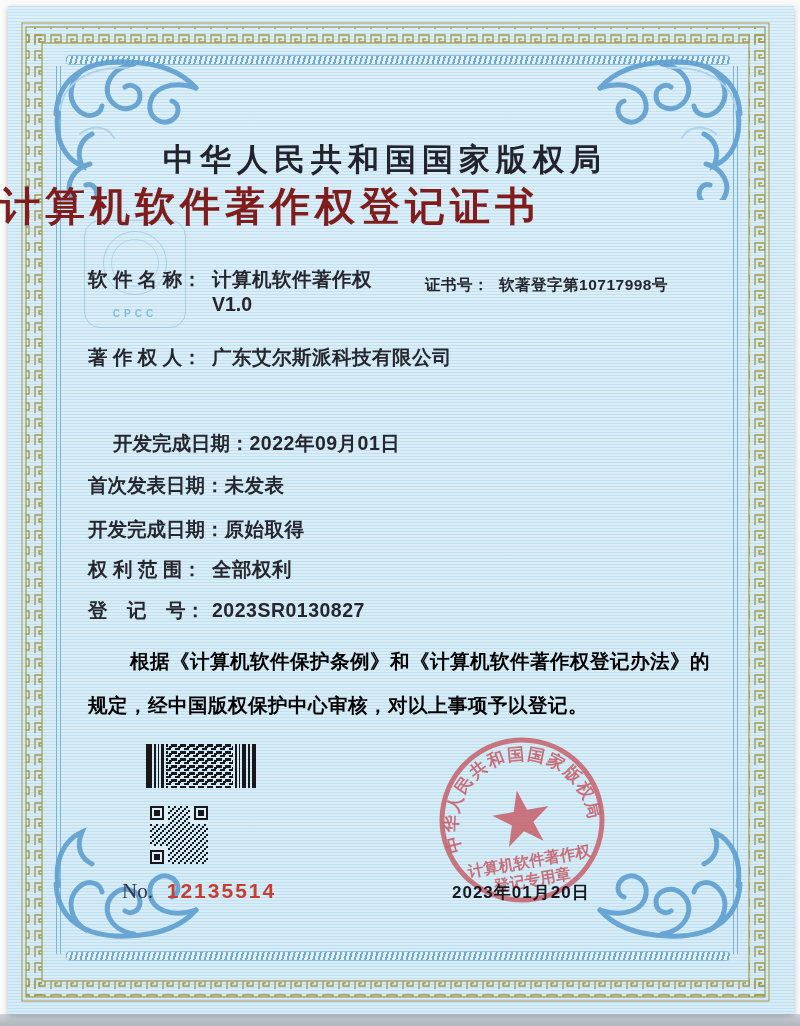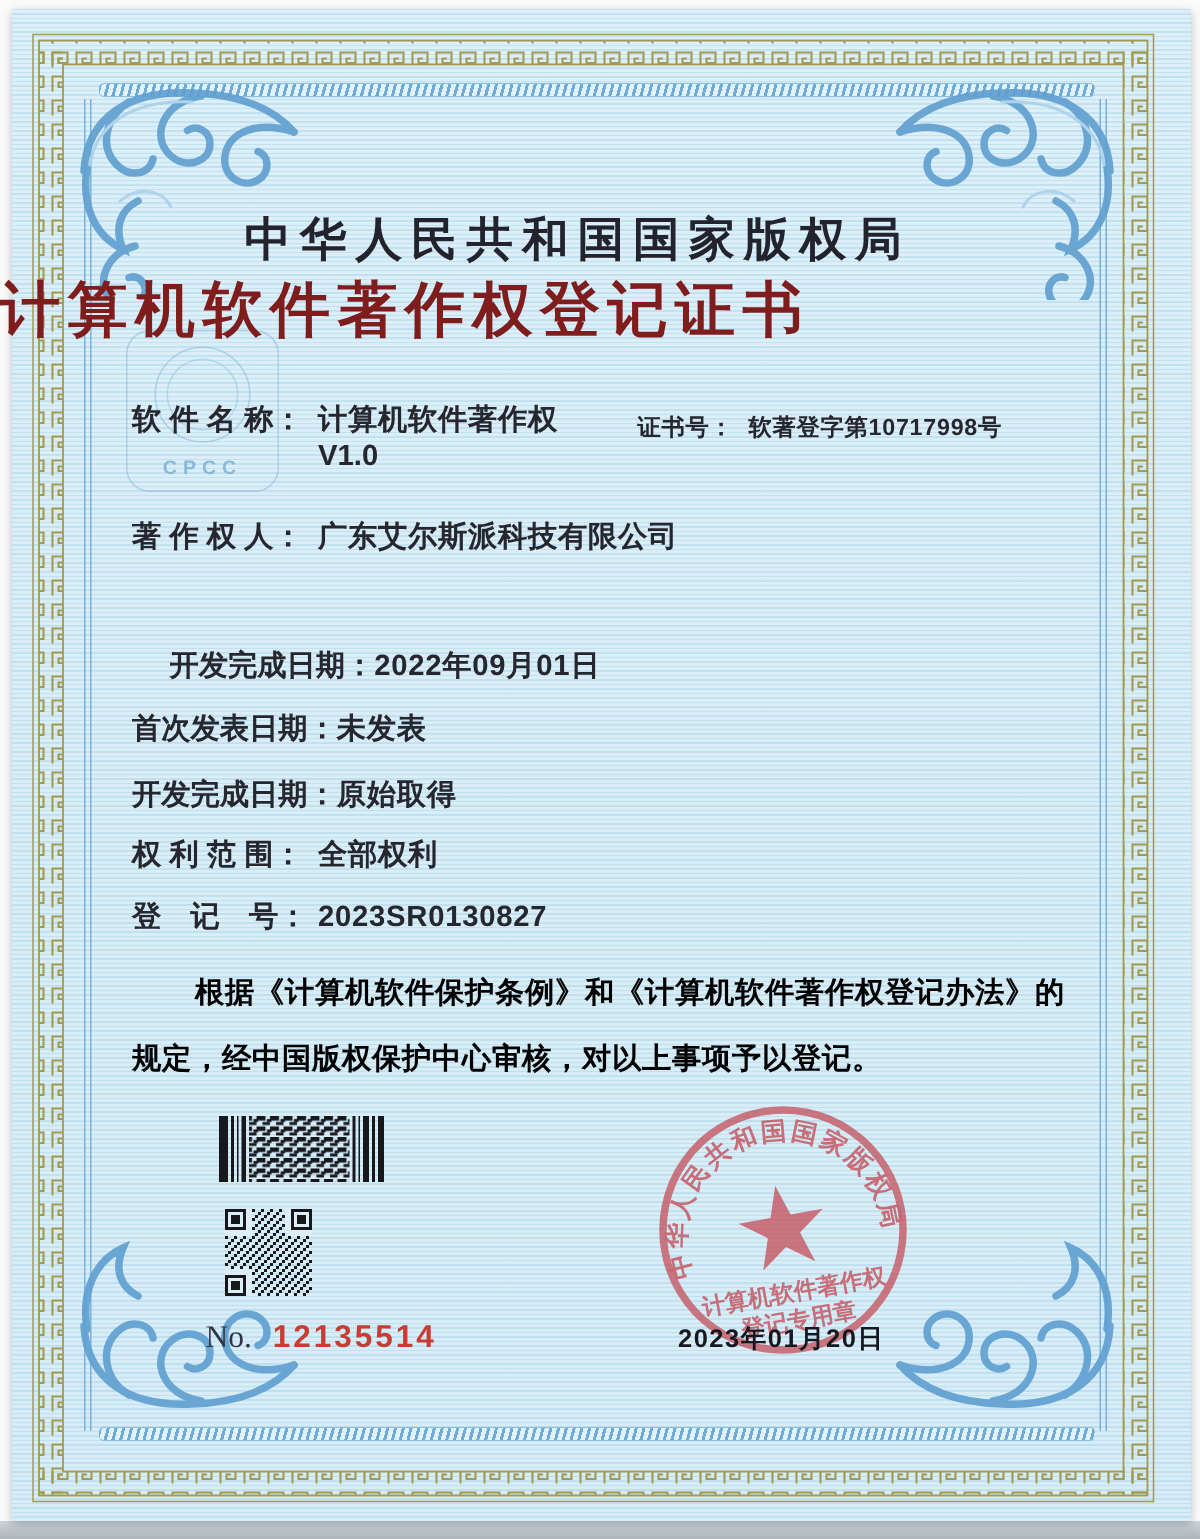--- a/index.html
+++ b/index.html
@@ -34,21 +34,21 @@
   
   .emboss{
     position:absolute;left:84px;top:220px;width:100px;height:106px;z-index:3;
     border:1.5px solid rgba(126,180,212,.5);border-radius:16px;
   }
   .emboss .inner{position:absolute;left:50%;top:10px;transform:translateX(-50%);
     width:62px;height:62px;border:1.2px solid rgba(126,180,212,.5);border-radius:50%;}
   .emboss .inner2{position:absolute;left:50%;top:18px;transform:translateX(-50%);
     width:46px;height:46px;border:1px solid rgba(126,180,212,.4);border-radius:50%;}
   .emboss .cap{position:absolute;left:0;right:0;bottom:8px;text-align:center;
-    color:rgba(110,170,205,.75);font-size:13px;letter-spacing:4px;font-weight:bold;margin-top:39px;}
+    color:rgba(110,170,205,.75);font-size:10px;letter-spacing:4px;font-weight:bold;margin-top:39px;}
 
   
   .authority{
     position:absolute;left:0;right:30px;top:139px;text-align:center;z-index:4;
     font-family:"Liberation Serif",serif;font-weight:bold;
     font-size:31px;letter-spacing:6px;color:#23232d;
   }
   .cert-title{
     position:absolute;left:0;right:28px;top:179px;text-align:left;z-index:4;
     font-family:"Liberation Serif",serif;font-weight:bold;
@@ -65,21 +65,21 @@
   .row .fvalue{letter-spacing:.5px;}
   .r0{top:266px;} .v2{position:absolute;left:212px;top:293px;z-index:4;font-size:19.5px;font-weight:bold;color:#26262e;text-align:right;}
   .r1{top:344px;} .r2{top:430px;margin-left:25px;} .r3{top:472px;} .r4{top:516px;} .r5{top:556px;} .r6{top:597px;}
 
   .statement{position:absolute;z-index:4;font-size:19.5px;font-weight:bold;color:#000000;letter-spacing:.5px;}
   .s1{left:130px;top:648px;} .s2{left:88px;top:692px;}
 
   
   .barcode{position:absolute;left:146px;top:744px;z-index:4;}
   .qrcode{position:absolute;left:150px;top:806px;z-index:4;}
-  .serial{position:absolute;left:122px;top:879px;z-index:4;font-size:21px;margin-left:15px;}
+  .serial{position:absolute;left:122px;top:879px;z-index:4;font-size:21px;}
   .serial .no{font-family:"Liberation Serif",serif;color:#343448;}
   .serial .num{color:#c63d33;font-weight:bold;letter-spacing:2px;margin-left:8px;}
 
   
   .seal{position:absolute;left:436px;top:734px;z-index:5;transform:rotate(-10deg);opacity:.85;}
   .issue-date{position:absolute;left:452px;top:881px;z-index:6;font-size:17px;font-weight:bold;color:#17171f;letter-spacing:1px;}
 </style>
 </head>
 <body>
 

